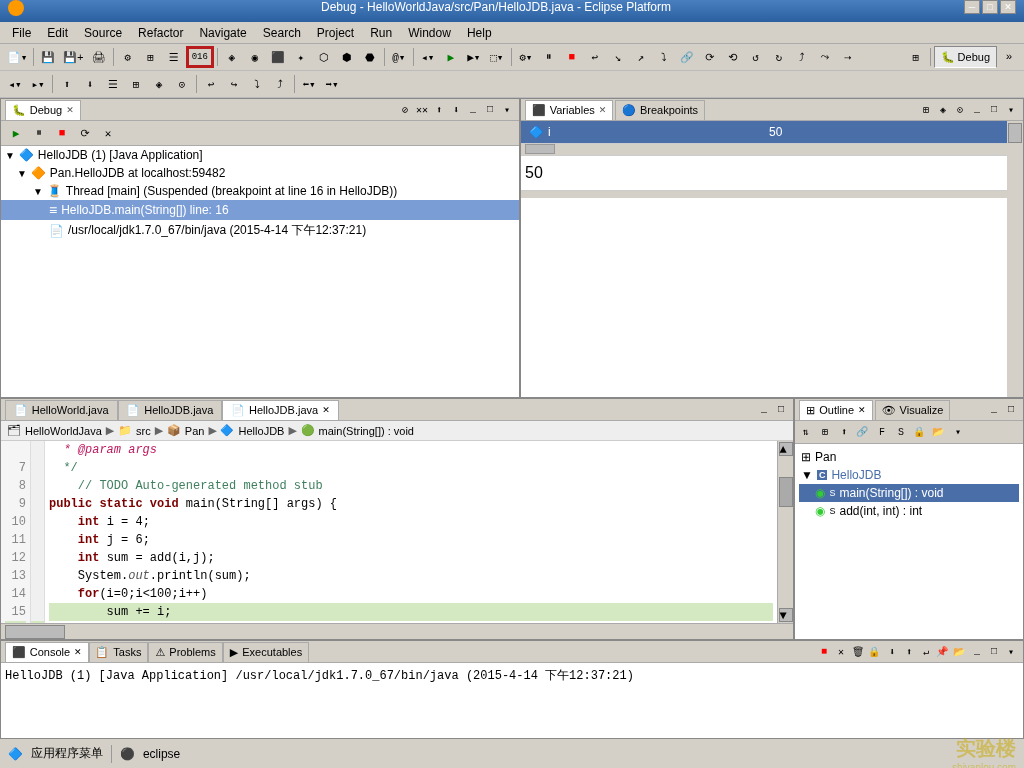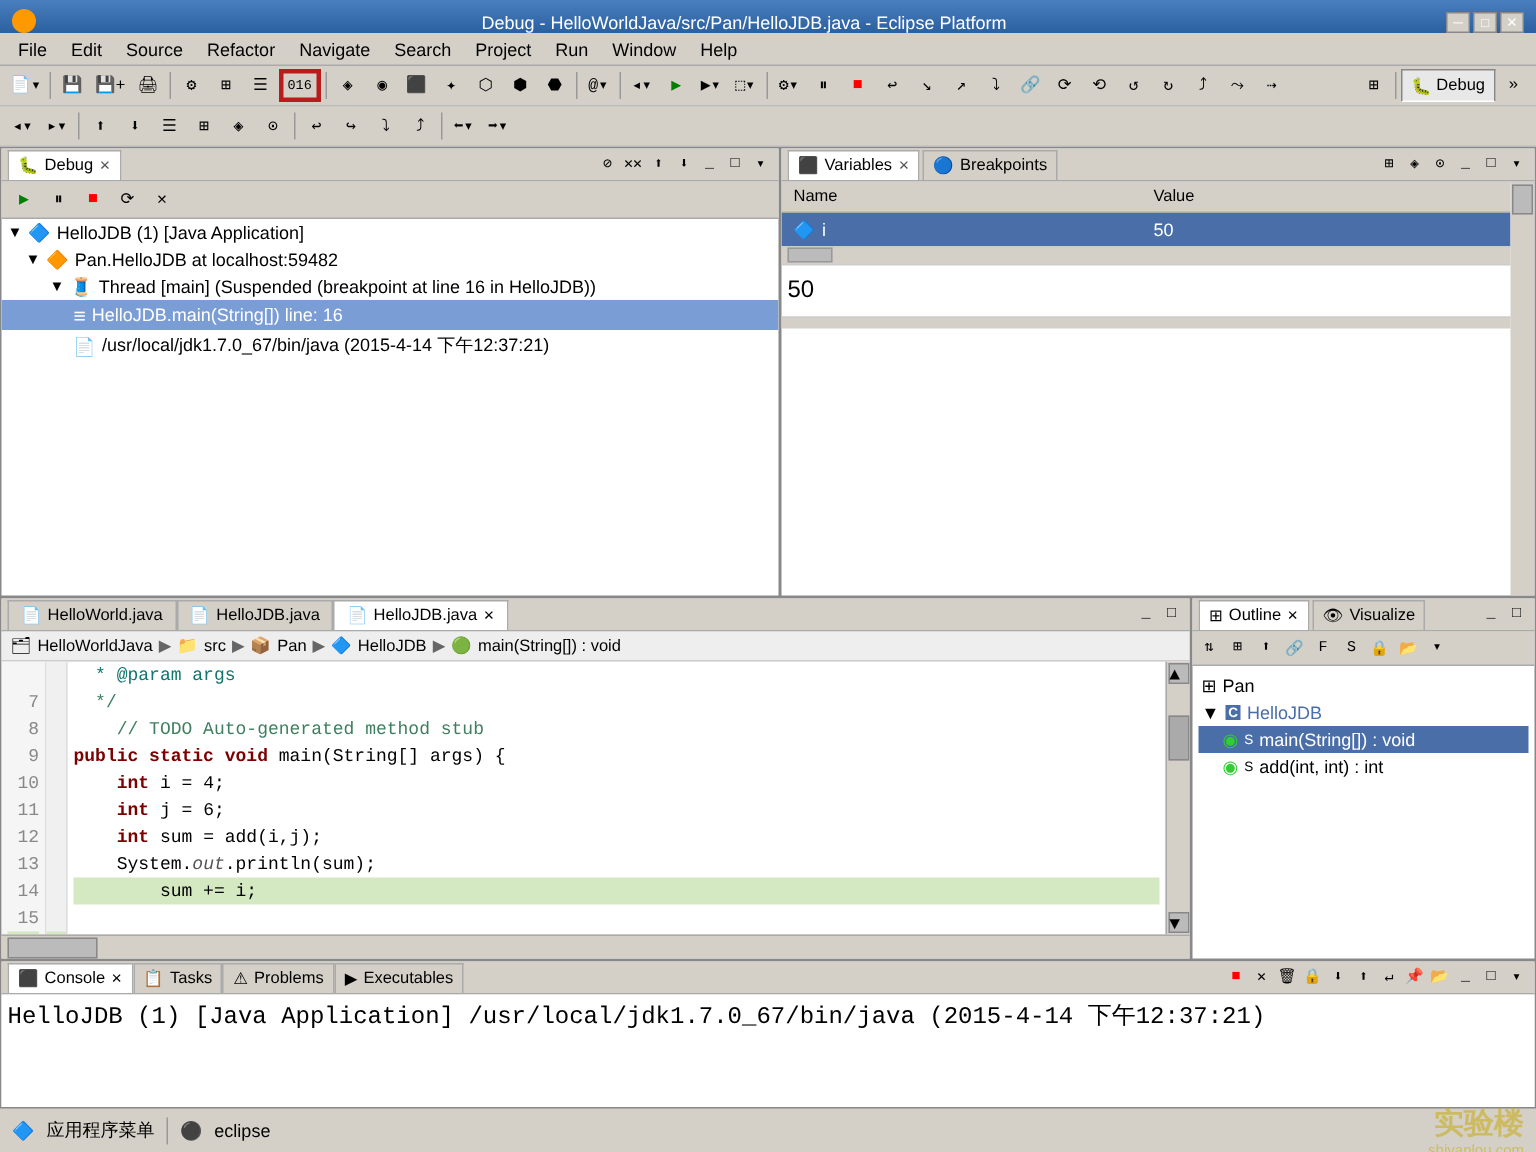--- a/index.html
+++ b/index.html
@@ -1,19 +1,19 @@
 <!DOCTYPE html>
 <html><head>
   <meta charset="utf-8">
   <style>
     * { box-sizing: border-box; margin: 0; padding: 0; }
     body { font-family: 'Courier New', monospace; font-size: 12px; background: #d4d0c8; overflow: hidden; width: 1024px; height: 768px; }
     
     
-    .title-bar { background: linear-gradient(to bottom, #4a7fbf, #2a5fa0); color: white; height: 22px; display: flex; align-items: flex-end; justify-content: space-between; padding: 0 8px; font-family: Arial, sans-serif; font-size: 12px; }
+    .title-bar { background: linear-gradient(to bottom, #4a7fbf, #2a5fa0); color: white; height: 22px; display: flex; align-items: flex-start; justify-content: space-between; padding: 0 8px; font-family: Arial, sans-serif; font-size: 12px; }
     .title-bar-title { flex: 1; text-align: center; }
     .title-bar-controls { display: flex; gap: 2px; }
     .title-btn { width: 16px; height: 14px; background: #d4d0c8; border: 1px solid #888; font-size: 9px; display: flex; align-items: center; justify-content: center; cursor: pointer; }
     .win-icon { width: 16px; height: 16px; background: #f90; border-radius: 50%; margin-right: 4px; }
     
     
     .menu-bar { background: #d4d0c8; height: 22px; display: flex; align-items: center; padding: 0 4px; font-family: Arial, sans-serif; font-size: 12px; border-bottom: 1px solid #aaa; }
     .menu-item { padding: 2px 8px; cursor: pointer; }
     
     
@@ -63,21 +63,21 @@
     .outline-tab-bar { background: #d4d0c8; display: flex; align-items: center; height: 22px; border-bottom: 1px solid #aaa; padding: 0 4px; }
     .outline-tree { flex: 1; overflow: auto; font-size: 12px; font-family: Arial, sans-serif; padding: 4px; }
     .outline-item { display: flex; align-items: center; gap: 4px; padding: 2px 2px; cursor: pointer; }
     .outline-item.selected { background: #4a6fa8; color: white; }
     .outline-toolbar { background: #d4d0c8; border-bottom: 1px solid #aaa; display: flex; padding: 2px; gap: 1px; }
     .outline-tb-btn { width: 18px; height: 18px; background: transparent; border: none; cursor: pointer; font-size: 10px; display: flex; align-items: center; justify-content: center; }
     
     
     .console-area { height: 130px; border: 1px solid #888; background: white; display: flex; flex-direction: column; }
     .console-tab-bar { background: #d4d0c8; display: flex; align-items: center; height: 22px; border-bottom: 1px solid #aaa; padding: 0 4px; }
-    .console-content { flex: 1; padding: 4px; font-size: 16px; font-family: 'Courier New', monospace; overflow: auto; background: white; }
+    .console-content { flex: 1; padding: 4px; font-size: 12px; font-family: 'Courier New', monospace; overflow: auto; background: white; }
     .console-scrollbar { height: 12px; background: #d4d0c8; border-top: 1px solid #aaa; }
     .console-input-line { padding: 2px 4px; font-size: 12px; font-family: 'Courier New', monospace; }
     
     
     .status-bar { height: 30px; background: #d4d0c8; border-top: 1px solid #888; display: flex; align-items: center; justify-content: space-between; padding: 0 8px; font-size: 12px; font-family: Arial, sans-serif; }
     .status-left { display: flex; align-items: center; gap: 8px; }
     .status-right { display: flex; align-items: center; gap: 4px; }
     
     .toolbar-row1 { display: flex; align-items: center; padding: 2px 4px; background: #d4d0c8; border-bottom: 1px solid #bbb; min-height: 26px; flex-wrap: wrap; gap: 1px; }
     .toolbar-row2 { display: flex; align-items: center; padding: 2px 4px; background: #d4d0c8; border-bottom: 1px solid #bbb; min-height: 26px; gap: 1px; }
@@ -274,24 +274,20 @@
           <div class="panel-ctrl-btn">⊞</div>
           <div class="panel-ctrl-btn">◈</div>
           <div class="panel-ctrl-btn">⊙</div>
           <div class="panel-ctrl-btn">_</div>
           <div class="panel-ctrl-btn">□</div>
           <div class="panel-ctrl-btn">▾</div>
         </div>
       </div>
       <div style="display:flex;flex:1;overflow:hidden;">
         <div class="var-panel-inner">
-          <div class="var-table-header">
-            <div class="var-col-name">Name</div>
-            <div class="var-col-value">Value</div>
-          </div>
           <div class="var-row selected">
             <div class="var-col-name" style="display:flex;align-items:center;gap:4px;">
               <span>🔷</span>
               <span>i</span>
             </div>
             <div class="var-col-value">50</div>
           </div>
           <div class="var-h-scrollbar">
             <div style="height:10px;background:#bbb;width:30px;margin-left:4px;border:1px solid #999;"></div>
           </div>
@@ -372,28 +368,29 @@
             <div style="height:18px;"></div>
             <div style="height:18px;"></div>
             <div style="height:18px;"></div>
             <div style="height:18px;"></div>
             <div style="height:18px;"></div>
             <div style="height:18px;"></div>
             <div style="height:18px;background:#d4e8c2;display:flex;align-items:center;"></div>
 
           </div>
           <div class="code-lines" style="flex:1;overflow:auto;">
-            <div class="code-line"><span style="color:#0f766e;">  * @param args</span></div>
+            <div class="code-line"><span style="color:#be185d;font-style:italic;">  * @param args</span></div>
             <div class="code-line"><span class="comment">  */</span></div>
             <div class="code-line"><span class="comment">    // TODO Auto-generated method stub</span></div>
             <div class="code-line"><span class="kw">public static void </span><span>main(String[] args) {</span></div>
             <div class="code-line"><span>    </span><span class="kw">int </span><span>i = 4;</span></div>
             <div class="code-line"><span>    </span><span class="kw">int </span><span>j = 6;</span></div>
             <div class="code-line"><span>    </span><span class="kw">int </span><span>sum = add(i,j);</span></div>
             <div class="code-line"><span>    System.</span><span style="font-style:italic;color:#555;">out</span><span>.println(sum);</span></div>
+            <div class="code-line"><span>    </span><span class="kw">for</span><span>(i=0;i&lt;100;i++)</span></div>
             <div class="code-line current" style="background:#d4e8c2;width:100%"><span>        sum += i;</span></div>
 
           </div>
         </div>
 
         <div style="width:16px;background:#d4d0c8;border-left:1px solid #aaa;display:flex;flex-direction:column;">
           <div style="width:14px;height:14px;background:#bbb;border:1px solid #888;margin:1px auto;">▲</div>
           <div style="width:14px;height:30px;background:#aaa;border:1px solid #888;margin:20px auto;"></div>
           <div style="flex:1;"></div>
           <div style="width:14px;height:14px;background:#bbb;border:1px solid #888;margin:1px auto;">▼</div>

